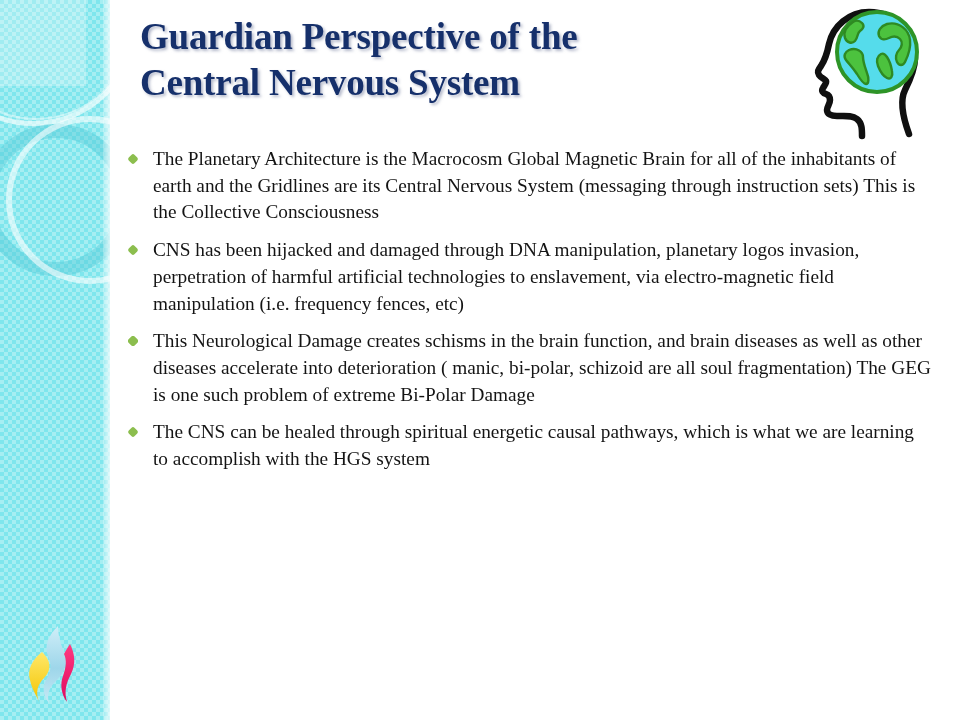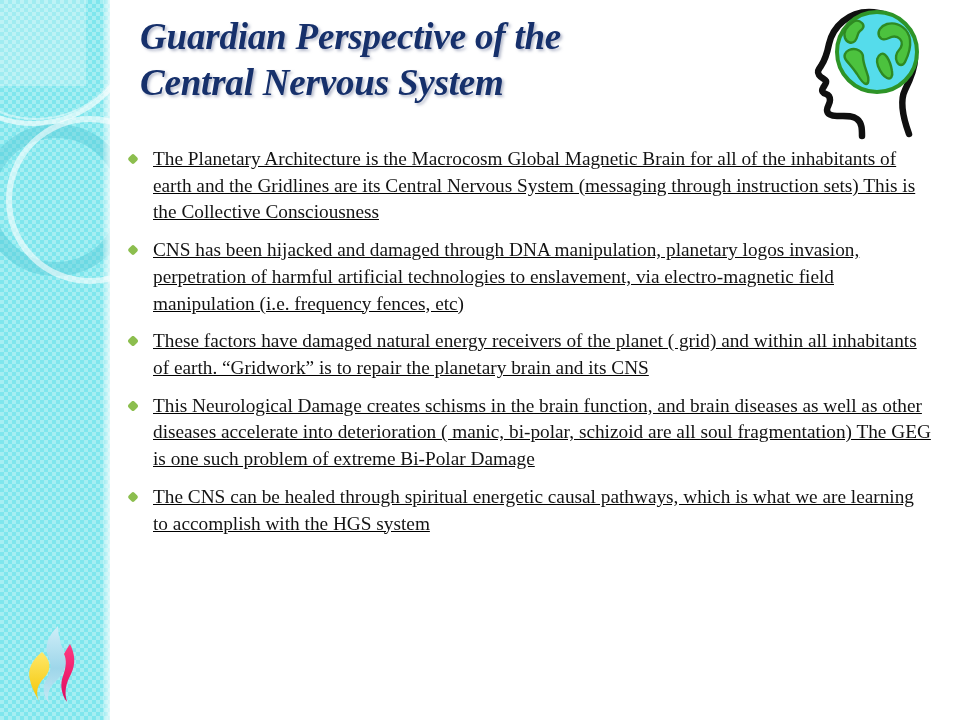--- a/index.html
+++ b/index.html
@@ -113,21 +113,20 @@
     left: 140px;
     top: 14px;
     width: 620px;
     font-family: "Liberation Serif", serif;
     font-size: 37px;
     line-height: 1.23;
     font-weight: bold;
     color: #16306b;
     text-shadow: 2px 2px 3px rgba(120,130,160,0.55);
     letter-spacing: -0.2px;
-    font-style: italic;
   }
   .title-line { display: block; white-space: nowrap; }
 
   
   .head-globe {
     position: absolute;
     left: 805px;
     top: 2px;
     width: 150px;
     height: 142px;
@@ -135,21 +134,20 @@
 
   
   .body-list {
     position: absolute;
     left: 124px;
     top: 146px;
     width: 808px;
     margin: 0;
     padding: 0;
     list-style: none;
-    text-decoration: underline;
   }
   .bullet-item {
     position: relative;
     padding-left: 29px;
     margin-bottom: 11px;
     font-family: "Liberation Serif", serif;
     font-size: 19.3px;
     line-height: 1.385;
     color: #141414;
     text-align: left;
@@ -235,21 +233,20 @@
     </li>
     <li class="bullet-item">
       <span class="bullet-mark"></span>
       <span>CNS has been hijacked and damaged  through DNA manipulation, planetary logos invasion, perpetration of harmful artificial technologies to enslavement, via electro-magnetic field manipulation (i.e. frequency fences, etc)</span>
     </li>
     <li class="bullet-item">
       <span class="bullet-mark"></span>
     </li>
     <li class="bullet-item">
       <span class="bullet-mark"></span>
-      <span>These factors have damaged natural energy receivers of the planet ( grid) and within all inhabitants of earth.  “Gridwork” is to repair the planetary brain and its CNS</span>
     </li>
     <li class="bullet-item">
       <span class="bullet-mark"></span>
     </li>
     <li class="bullet-item">
       <span class="bullet-mark"></span>
       <span>This Neurological Damage creates schisms in the brain function, and brain diseases as well as other diseases accelerate into deterioration ( manic, bi-polar, schizoid are all soul fragmentation) The GEG is one such problem of extreme Bi-Polar Damage</span>
     </li>
     <li class="bullet-item">
       <span class="bullet-mark"></span>

